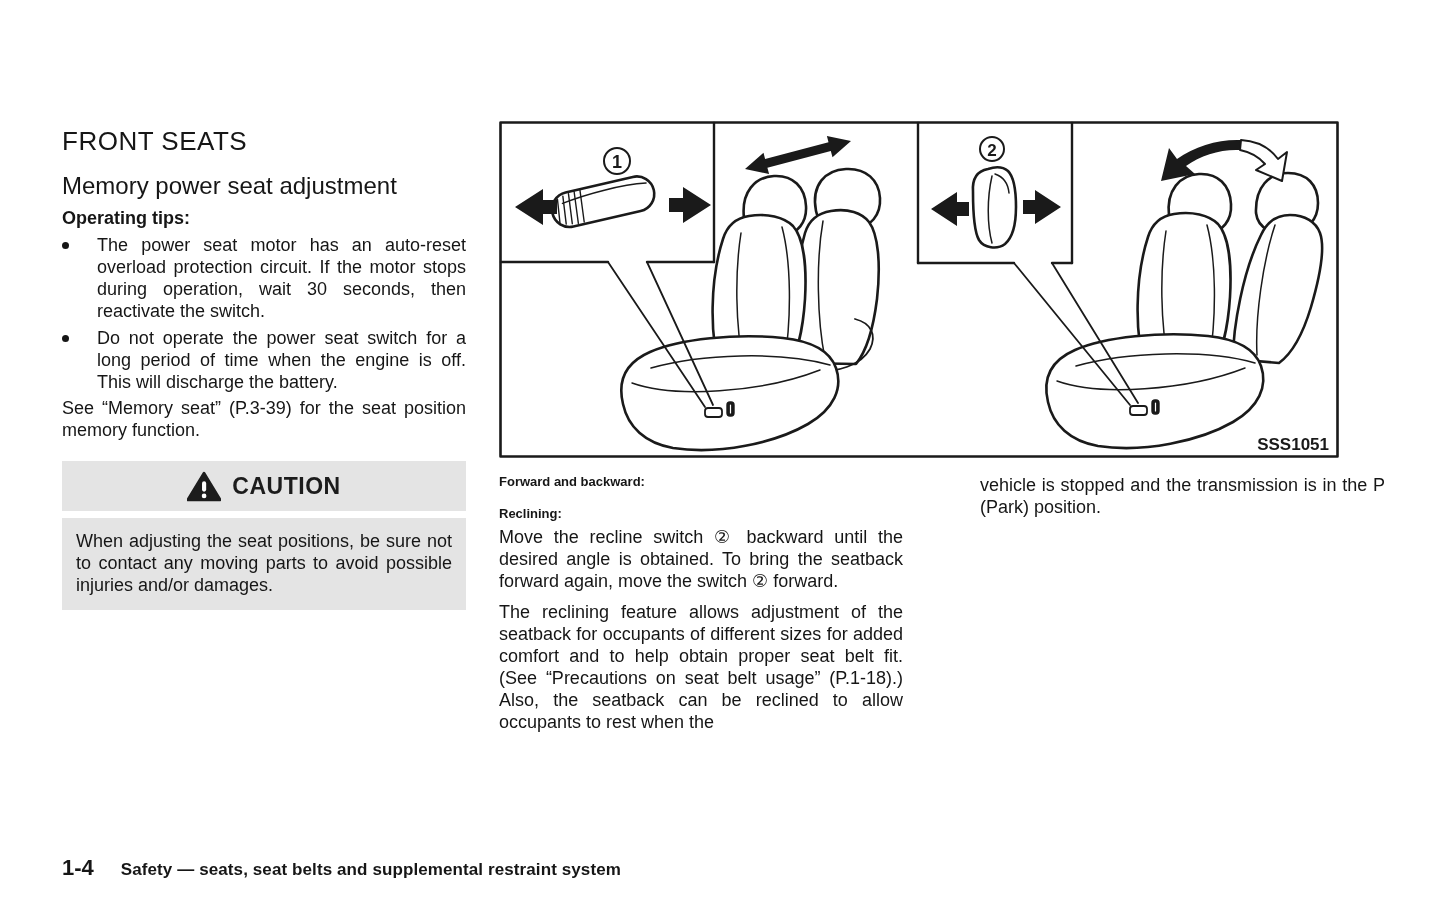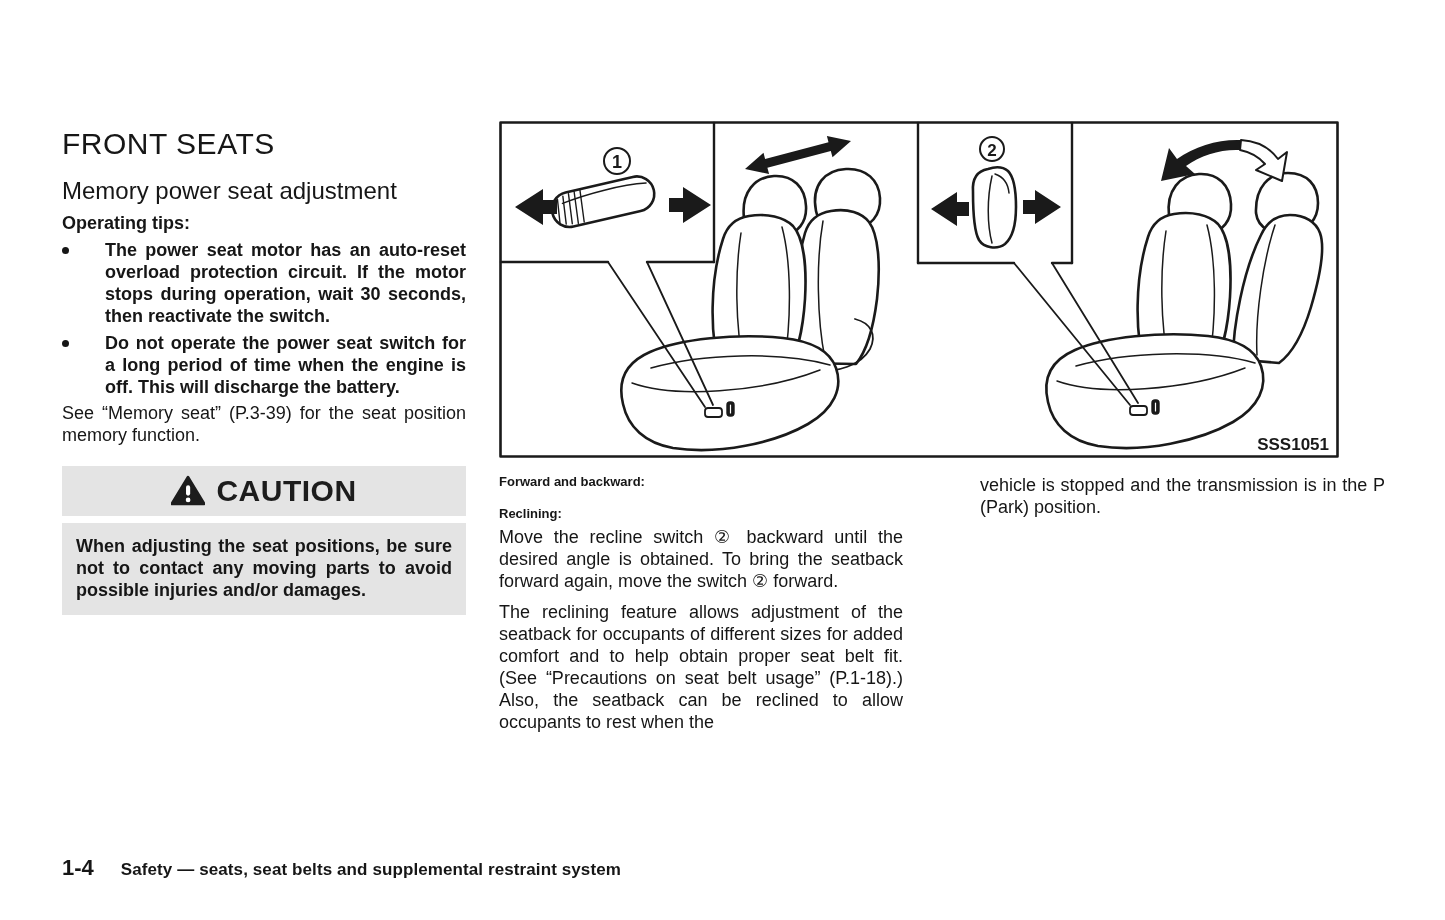--- a/index.html
+++ b/index.html
@@ -6,39 +6,39 @@
   body{
     width:1445px;height:920px;position:relative;background:#ffffff;
     color:#161616;font-family:"Liberation Sans","DejaVu Sans",sans-serif;
     overflow:hidden;
   }
   p{margin:0;}
   h1,h2,h3{margin:0;font-weight:normal;}
 
   
   .left-col{position:absolute;left:62px;top:128px;width:404px;}
-  .section-title{font-size:30px;letter-spacing:.5px;font-weight:500;line-height:1.05;}
+  .section-title{font-size:26px;letter-spacing:.5px;font-weight:500;line-height:1.05;}
   .subsection-title{font-size:24px;font-weight:500;margin-top:17px;}
   .tips-label{font-size:18px;font-weight:bold;margin-top:8px;}
   .body-text{font-size:18px;line-height:22px;text-align:justify;}
-  .bullet-row{display:flex;gap:36px;margin-top:5px;font-weight:bold;}
+  .bullet-row{display:flex;gap:28px;margin-top:5px;}
   .dot{flex:0 0 auto;width:7px;height:7px;border-radius:50%;background:#161616;margin-top:8px;}
   .memory-note{margin-top:4px;}
 
   
   .caution{margin-top:20px;}
   .caution-header{
     background:#e4e4e4;height:50px;display:flex;align-items:center;
     justify-content:center;gap:11px;
   }
-  .caution-label{font-size:30px;font-weight:bold;letter-spacing:.5px;color:#1c1c1c;}
+  .caution-label{font-size:23px;font-weight:bold;letter-spacing:.5px;color:#1c1c1c;}
   .caution-body{
     background:#e4e4e4;margin-top:7px;padding:12px 14px 14px 14px;
   }
-  .caution-body p{font-size:18px;font-weight:bold;line-height:22px;text-align:justify;}
+  .caution-body p{font-size:18px;font-weight:normal;line-height:22px;text-align:justify;}
 
   
   .diagram{position:absolute;left:499px;top:121px;width:840px;height:337px;margin:0;}
 
   
   .mid-col{position:absolute;left:499px;top:474px;width:404px;}
   .col-heading{font-size:13px;font-weight:bold;}
   .mid-col .body-text{margin-top:5px;}
   .mid-col .h-gap{margin-top:17px;}
   .mid-col .p-gap{margin-top:9px;}

